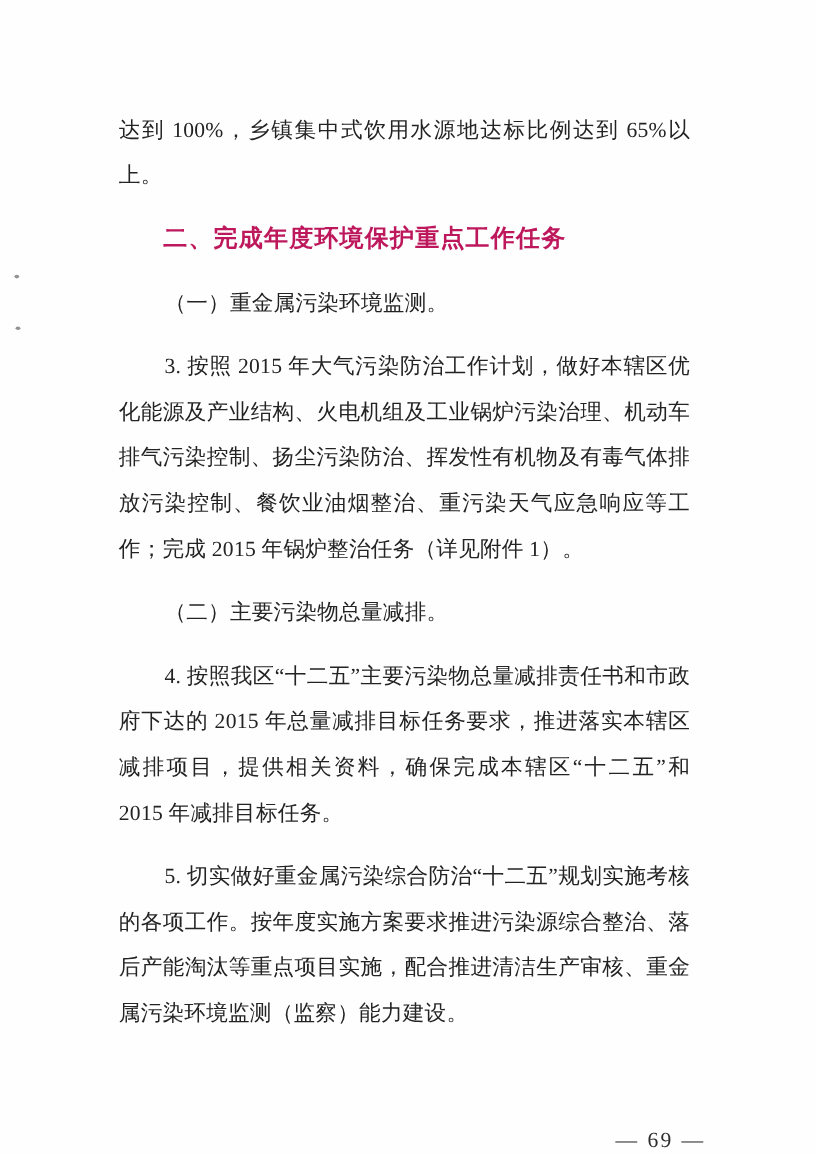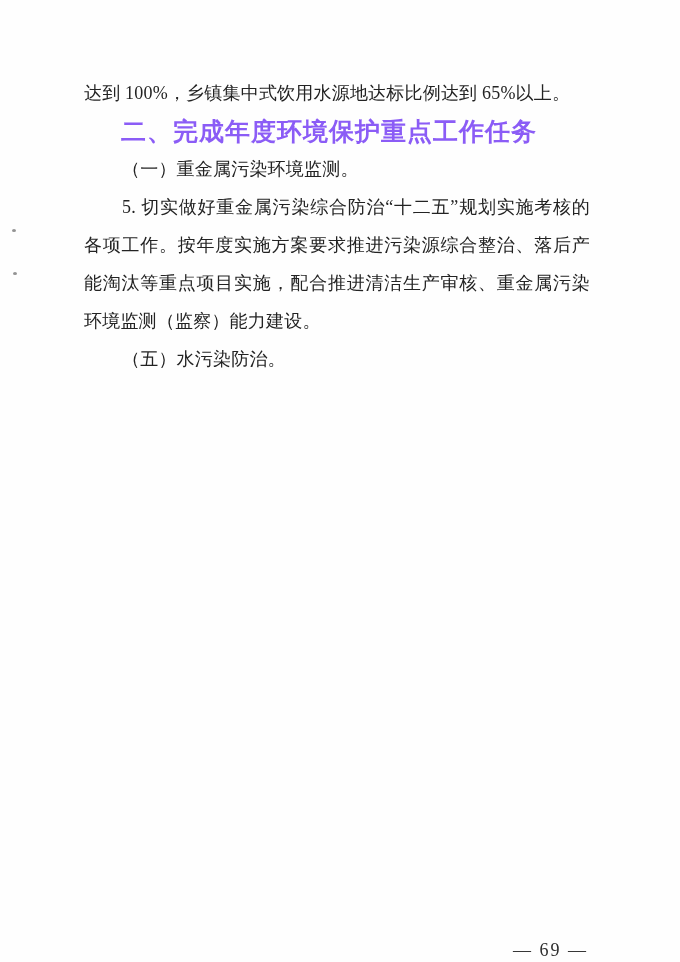--- a/index.html
+++ b/index.html
@@ -15,36 +15,36 @@
     overflow: hidden;
     font-family: "Liberation Serif", "DejaVu Serif", serif;
   }
   .content {
     position: absolute;
     top: 74px;
     left: 84px;
     width: 506px;
   }
   .para {
-    margin: 0;
+    margin: 15px;
     font-size: 18px;
     line-height: 38px;
     color: #232323;
     text-align: justify;
     text-justify: inter-ideograph;
     letter-spacing: 0.2px;
   }
   .para.indent {
     text-indent: 38px;
   }
   .para.heading {
     font-family: "Liberation Sans", "DejaVu Sans", sans-serif;
     font-weight: 700;
-    font-size: 25px;
-    color: #8b5cf6;
+    font-size: 20px;
+    color: #be185d;
     text-indent: 37px;
     letter-spacing: 1px;
   }
   .page-number {
     position: absolute;
     top: 936px;
     right: 92px;
     font-size: 18px;
     line-height: 28px;
     color: #2e2e2e;
@@ -67,29 +67,31 @@
 
 <div class="page">
 
   <div class="content">
     <p class="para">达到 100%，乡镇集中式饮用水源地达标比例达到 65%以上。</p>
 
     <p class="para heading">二、完成年度环境保护重点工作任务</p>
 
     <p class="para indent">（一）重金属污染环境监测。</p>
 
+    <p class="para indent">3. 按照 2015 年大气污染防治工作计划，做好本辖区优化能源及产业结构、火电机组及工业锅炉污染治理、机动车排气污染控制、扬尘污染防治、挥发性有机物及有毒气体排放污染控制、餐饮业油烟整治、重污染天气应急响应等工作；完成 2015 年锅炉整治任务（详见附件 1）。</p>
 
+    <p class="para indent">（二）主要污染物总量减排。</p>
 
+    <p class="para indent">4. 按照我区“十二五”主要污染物总量减排责任书和市政府下达的 2015 年总量减排目标任务要求，推进落实本辖区减排项目，提供相关资料，确保完成本辖区“十二五”和 2015 年减排目标任务。</p>
 
 
     <p class="para indent">5. 切实做好重金属污染综合防治“十二五”规划实施考核的各项工作。按年度实施方案要求推进污染源综合整治、落后产能淘汰等重点项目实施，配合推进清洁生产审核、重金属污染环境监测（监察）能力建设。</p>
 
 
 
-    <p class="para indent">（五）水污染防治。</p>
   </div>
 
   <div class="page-number">— 69 —</div>
 
   <div class="speck speck-1"></div>
   <div class="speck speck-2"></div>
 
 </div>
 
 </body></html>

